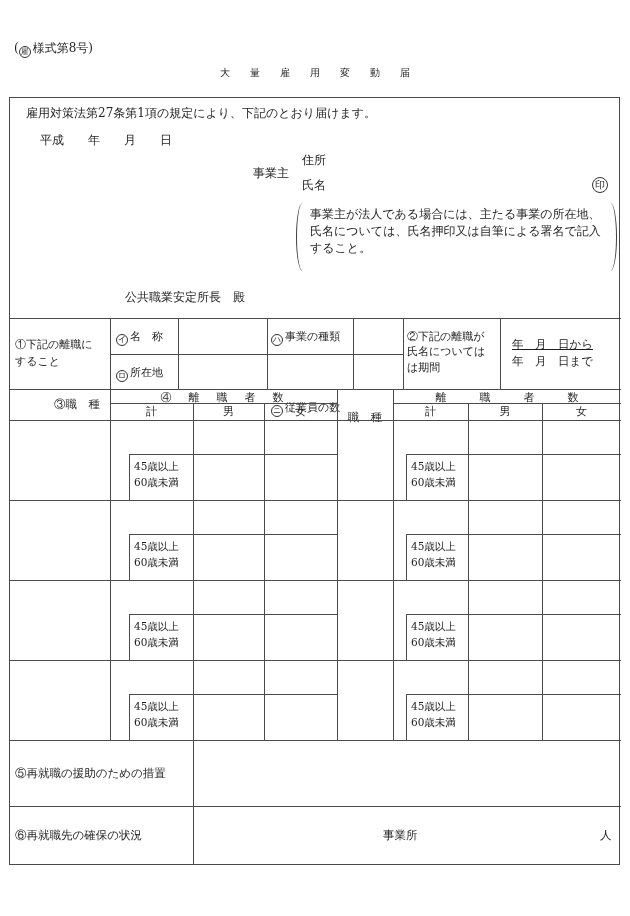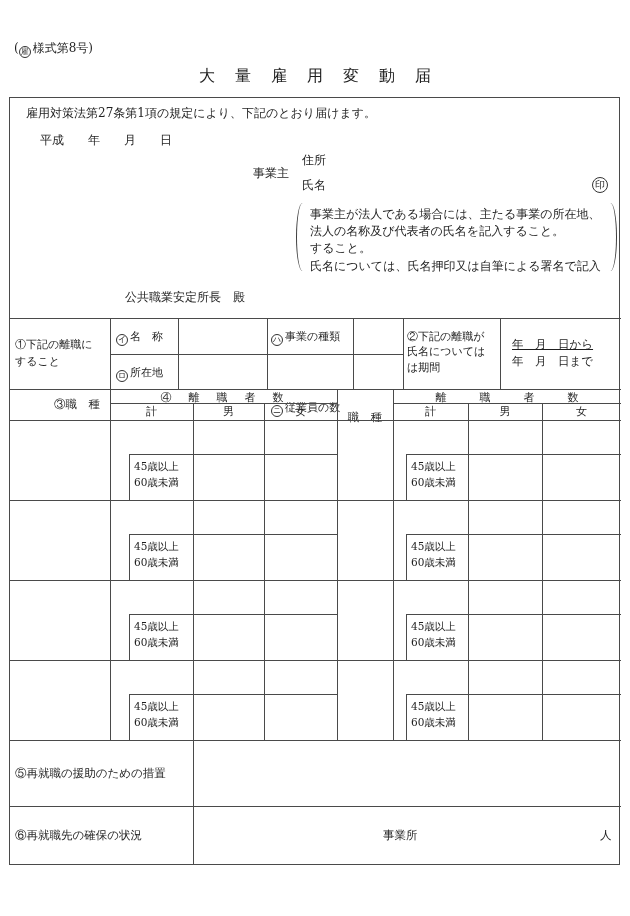--- a/index.html
+++ b/index.html
@@ -17,21 +17,21 @@
   .t115{font-size:11.5px;}
   .ctr{text-align:center;white-space:pre;}
   .hl{position:absolute;height:1px;background:#4a4a4a;}
   .vl{position:absolute;width:1px;background:#4a4a4a;}
   #outer-box{
     position:absolute;left:9px;top:97px;width:611px;height:768px;
     border:1px solid #4a4a4a;box-sizing:border-box;
   }
   #title{
     position:absolute;left:0;right:0;top:66px;text-align:center;
-    font-size:16px;letter-spacing:20px;padding-left:20px;
+    font-size:10px;letter-spacing:20px;padding-left:20px;
   }
   .circ{
     display:inline-flex;align-items:center;justify-content:center;
     width:12px;height:12px;border:1px solid #333;border-radius:50%;
     font-size:8px;line-height:1;vertical-align:-2px;margin-right:2px;
     box-sizing:border-box;
   }
   #seal-icon{
     position:absolute;left:592px;top:177px;
     width:16px;height:16px;border:1px solid #333;border-radius:50%;
@@ -59,21 +59,21 @@
 
   <div class="txt" style="left:40px;top:133px;">平成　　年　　月　　日</div>
 
   <div class="txt" style="left:253px;top:166px;">事業主</div>
   <div class="txt" style="left:302px;top:153px;">住所</div>
   <div class="txt" style="left:302px;top:178px;">氏名</div>
   <div id="seal-icon">印</div>
 
   <div class="paren l"></div>
   <div class="paren r"></div>
-  <div id="note-text"><span style="display:block">事業主が法人である場合には、主たる事業の所在地、</span><span style="display:block">法人の名称及び代表者の氏名を記入すること。</span><span style="display:block">すること。</span><span style="display:block">氏名については、氏名押印又は自筆による署名で記入</span></div>
+  <div id="note-text"><span style="display:block">事業主が法人である場合には、主たる事業の所在地、</span><span style="display:block">氏名については、氏名押印又は自筆による署名で記入</span><span style="display:block">すること。</span></div>
 
   <div class="txt" style="left:125px;top:290px;">公共職業安定所長　殿</div>
 
   <div class="txt t11" style="left:15px;top:338px;">①下記の離職に</div>
   <div class="txt t11" style="left:15px;top:355px;">すること</div>
 
   <div class="txt t11" style="left:116px;top:330px;"><span class="circ">イ</span><span>名　称</span></div>
   <div class="txt t11" style="left:271px;top:330px;"><span class="circ">ハ</span><span>事業の種類</span></div>
 
   <div class="txt t11" style="left:116px;top:366px;"><span class="circ">ロ</span><span>所在地</span></div>

